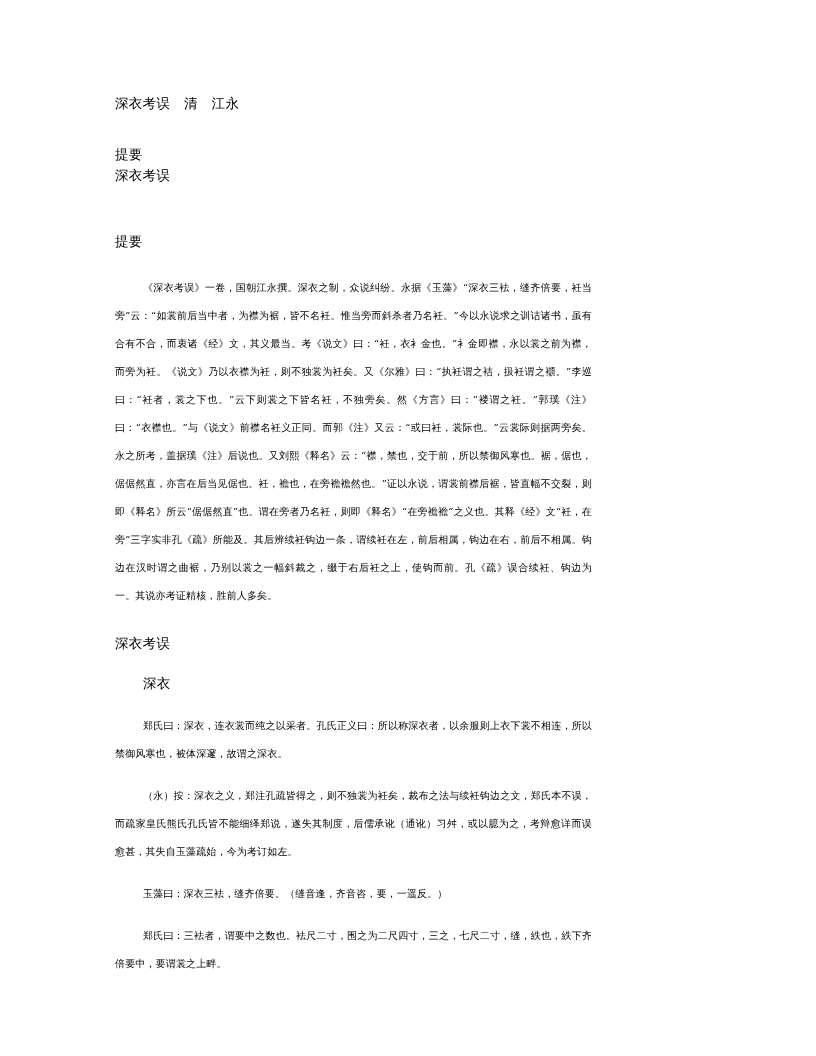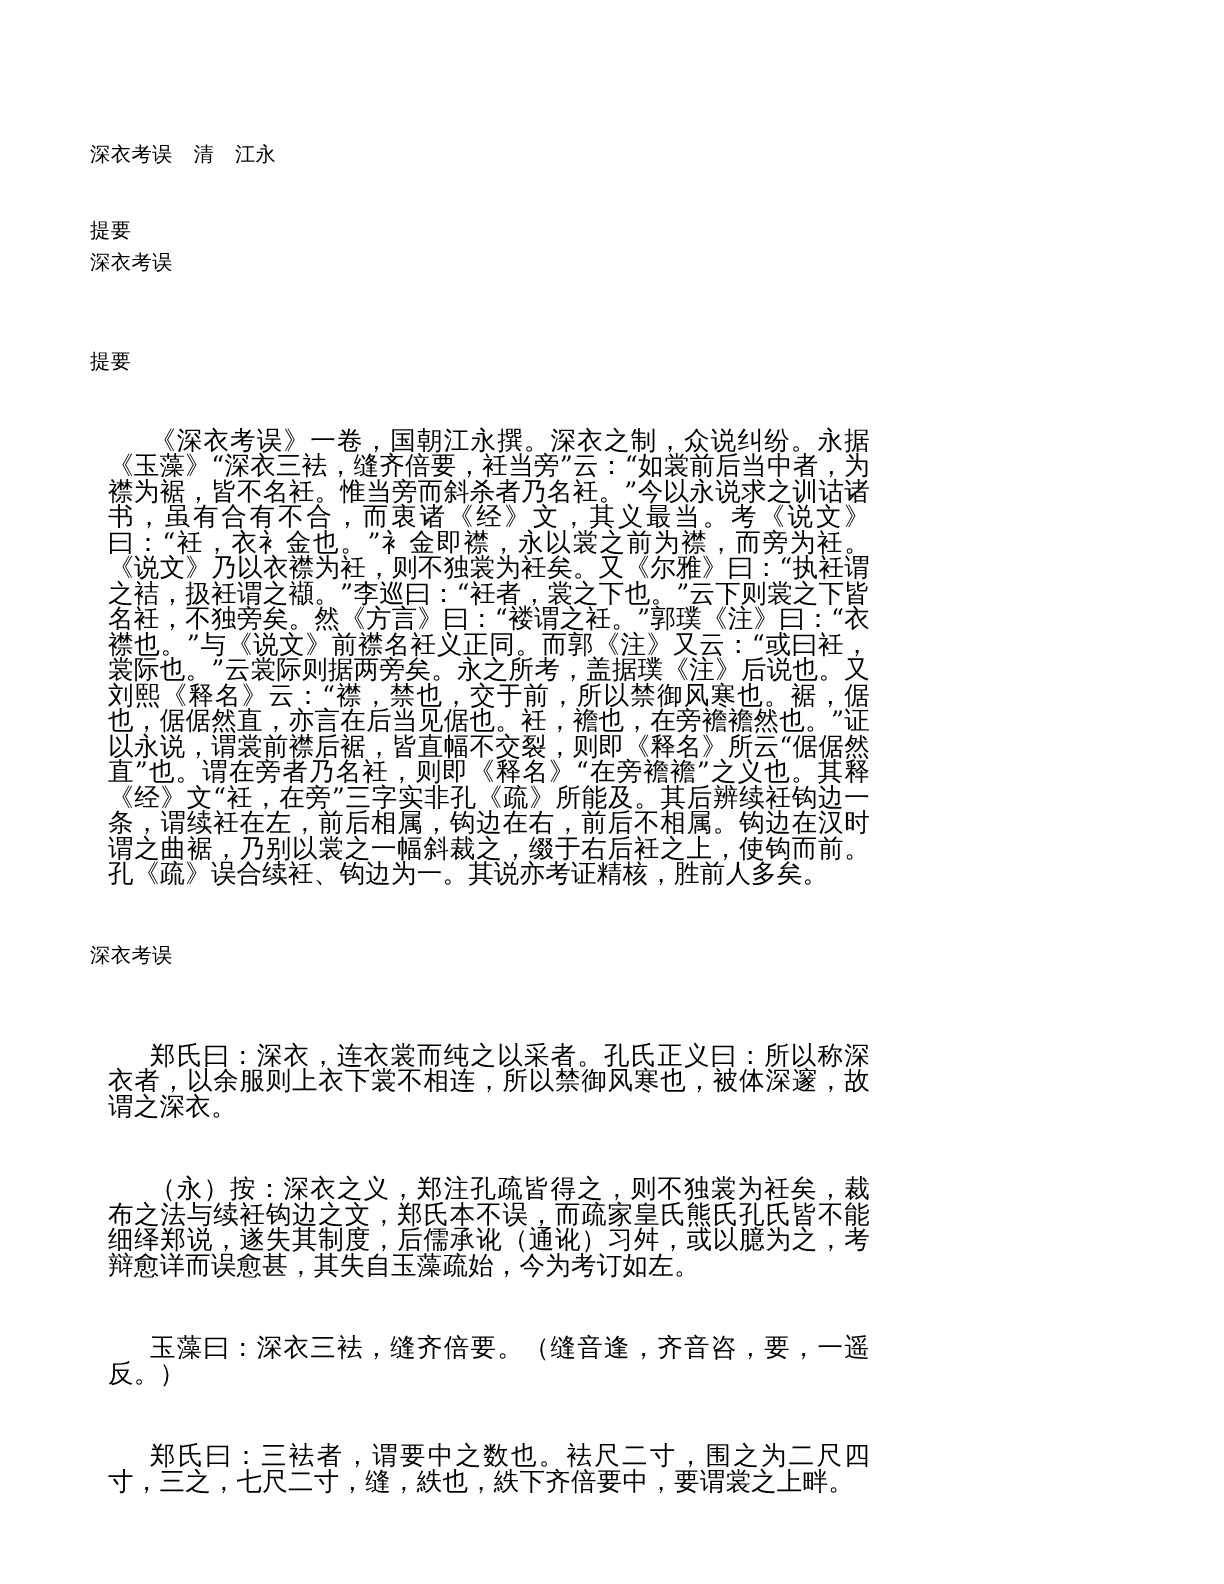--- a/index.html
+++ b/index.html
@@ -13,21 +13,21 @@
     font-family: "DejaVu Serif", "Liberation Serif", serif;
     color: #000000;
     overflow: hidden;
   }
   .page {
     position: relative;
     width: 688px;
     height: 1056px;
     background: #ffffff;
     box-sizing: border-box;
-    padding: 92px 96px 0 60px;
+    padding: 92px 96px 0 115px;
   }
   .doc-title {
     font-size: 13.5px;
     line-height: 22px;
     letter-spacing: 0.3px;
     margin: 0 0 0 0;
   }
   .front-line {
     font-size: 13.5px;
     line-height: 21px;
@@ -40,24 +40,24 @@
     margin: 0;
   }
   .sub-head {
     font-size: 13.5px;
     line-height: 22px;
     letter-spacing: 0.3px;
     margin: 0;
     text-indent: 28px;
   }
   p.body-para {
-    font-size: 17px;
-    line-height: 17px;
+    font-size: 10px;
+    line-height: 28px;
     letter-spacing: 0.15px;
-    margin: 12px;
+    margin: 0;
     text-align: justify;
     text-justify: inter-ideograph;
     text-indent: 28px;
     word-break: break-all;
   }
   .gap-14 { height: 14px; }
   .gap-18 { height: 18px; }
   .gap-22 { height: 22px; }
   .gap-30 { height: 30px; }
   .gap-44 { height: 44px; }
@@ -81,20 +81,21 @@
   <div class="gap-22"></div>
 
   <p class="body-para">《深衣考误》一卷，国朝江永撰。深衣之制，众说纠纷。永据《玉藻》“深衣三袪，缝齐倍要，衽当旁”云：“如裳前后当中者，为襟为裾，皆不名衽。惟当旁而斜杀者乃名衽。”今以永说求之训诂诸书，虽有合有不合，而衷诸《经》文，其义最当。考《说文》曰：“衽，衣衤金也。”衤金即襟，永以裳之前为襟，而旁为衽。《说文》乃以衣襟为衽，则不独裳为衽矣。又《尔雅》曰：“执衽谓之袺，扱衽谓之襭。”李巡曰：“衽者，裳之下也。”云下则裳之下皆名衽，不独旁矣。然《方言》曰：“褛谓之衽。”郭璞《注》曰：“衣襟也。”与《说文》前襟名衽义正同。而郭《注》又云：“或曰衽，裳际也。”云裳际则据两旁矣。永之所考，盖据璞《注》后说也。又刘熙《释名》云：“襟，禁也，交于前，所以禁御风寒也。裾，倨也，倨倨然直，亦言在后当见倨也。衽，襜也，在旁襜襜然也。”证以永说，谓裳前襟后裾，皆直幅不交裂，则即《释名》所云“倨倨然直”也。谓在旁者乃名衽，则即《释名》“在旁襜襜”之义也。其释《经》文“衽，在旁”三字实非孔《疏》所能及。其后辨续衽钩边一条，谓续衽在左，前后相属，钩边在右，前后不相属。钩边在汉时谓之曲裾，乃别以裳之一幅斜裁之，缀于右后衽之上，使钩而前。孔《疏》误合续衽、钩边为一。其说亦考证精核，胜前人多矣。</p>
 
   <div class="gap-22"></div>
 
   <div class="section-head">深衣考误</div>
 
   <div class="gap-18"></div>
 
+  <div class="sub-head">深衣</div>
 
   <div class="gap-18"></div>
 
   <p class="body-para">郑氏曰：深衣，连衣裳而纯之以采者。孔氏正义曰：所以称深衣者，以余服则上衣下裳不相连，所以禁御风寒也，被体深邃，故谓之深衣。</p>
 
   <div class="gap-14"></div>
 
   <p class="body-para">（永）按：深衣之义，郑注孔疏皆得之，则不独裳为衽矣，裁布之法与续衽钩边之文，郑氏本不误，而疏家皇氏熊氏孔氏皆不能细绎郑说，遂失其制度，后儒承讹（通讹）习舛，或以臆为之，考辩愈详而误愈甚，其失自玉藻疏始，今为考订如左。</p>
 
   <div class="gap-14"></div>

